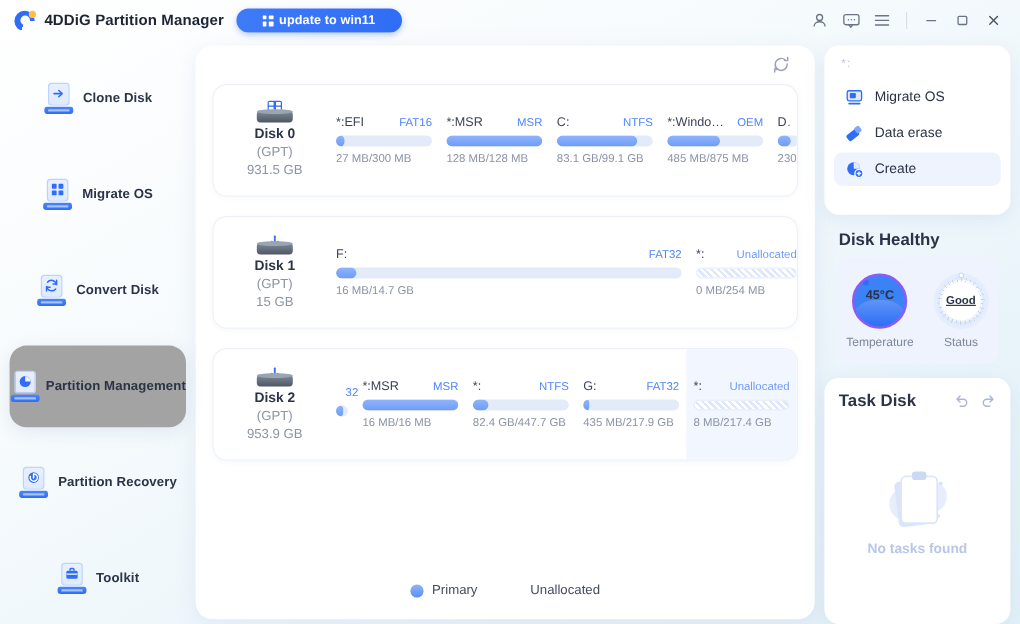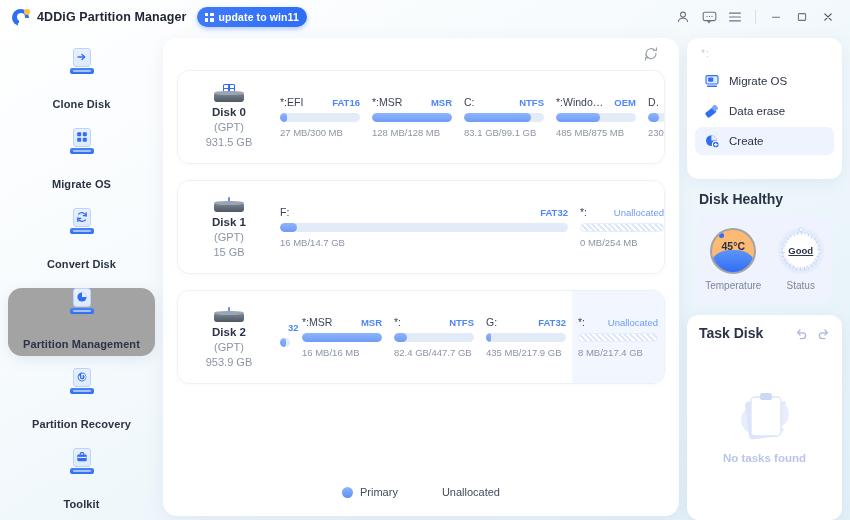--- a/index.html
+++ b/index.html
@@ -26,21 +26,21 @@
     content:""; position:absolute; right:-1px; top:0px; width:6px;height:6px;border-radius:50%;
     background:#ffc13b;
   }
   .logo-mark:before{
     content:""; position:absolute; left:4.5px; top:4.5px; width:8px;height:8px;border-radius:50%;
     background:#fff;
   }
   .app-title{ font-size:12.5px; font-weight:700; color:#1e2433; letter-spacing:.1px; }
   .update-pill{
     display:flex;align-items:center;gap:5px;
-    margin-left:10px; height:20px; padding:0 8px; border-radius:10px;
+    margin-left:10px; height:20px; padding:0 22px; border-radius:10px;
     background:linear-gradient(90deg,#3f7bf7,#2f6df6);
     color:#fff; font-size:10.5px; font-weight:700; letter-spacing:.1px;
     box-shadow:0 2px 5px rgba(47,109,246,.35);
     cursor:pointer; white-space:nowrap;
   }
   .win-glyph{
     width:9px;height:9px;display:grid;grid-template-columns:1fr 1fr;grid-template-rows:1fr 1fr;gap:1.4px;
   }
   .win-glyph i{ background:#fff; display:block; border-radius:.5px; }
 
@@ -52,21 +52,21 @@
   .tb-btn svg{ display:block; }
   .tb-sep{ width:1px;height:14px;background:#d9e0e8;margin:0 6px; }
 
   
   .app{ display:flex; height:486px; padding:0 0 0 0; }
 
   
   .sidebar{ width:163px; flex:0 0 163px; padding-top:14px; position:relative; }
   .nav-item{
     height:68px; margin:0 8px 12px 8px; border-radius:14px;
-    display:flex;flex-direction:column;align-items:center;gap:24px;
+    display:flex;align-items:center;justify-content:center;gap:7px;
     cursor:pointer;
   }
   .nav-item.active{ background:#a3a3a3; box-shadow:0 3px 14px rgba(120,150,190,.18); }
   .nav-label{ font-size:11px; font-weight:700; color:#2b3347; letter-spacing:.1px; white-space:nowrap;}
   .disk-ico{ width:26px;height:26px; position:relative; }
   .disk-ico .body{
     position:absolute;left:4px;top:0;width:18px;height:19px;border-radius:3px;
     background:linear-gradient(180deg,#e8f0ff,#dfeaff);
     border:1.2px solid #bcd3ff;
   }
@@ -125,21 +125,21 @@
   .disk-sub{ font-size:11px; color:#8b94a6; line-height:15px; }
 
   .parts{ flex:1; display:flex; align-items:center; gap:0; min-width:0; padding-right:0; height:100%; }
   .part{
     padding:0 6px; display:flex; flex-direction:column; justify-content:center; gap:5px;
     height:100%; min-width:0; cursor:pointer;
   }
   .part.unalloc-sel{ background:#f2f6ff; }
   .part-top{ display:flex; align-items:baseline; gap:8px; justify-content:space-between; }
   .part-label{ font-size:10.5px; color:#3c4458; white-space:nowrap; overflow:hidden; text-overflow:ellipsis; }
-  .part-fs{ font-size:9.5px; color:#4f86f7; font-weight:700; white-space:nowrap; }
+  .part-fs{ font-size:9.5px; color:#4f86f7; font-weight:400; white-space:nowrap; }
   .part-fs.unalloc{ color:#6d9bf8; font-weight:400; }
   .bar{
     height:9px; border-radius:5px; background:#e4ebf8; position:relative; overflow:hidden;
   }
   .bar .fill{
     position:absolute;left:0;top:0;bottom:0;border-radius:5px;
     background:linear-gradient(180deg,#8fb4fb,#6f9cf8);
   }
   .bar.hatch{
     background:
@@ -171,21 +171,21 @@
 
   .health-wrap{ padding:0 0 0 0; }
   .sec-title{ font-size:14px; font-weight:700; color:#2b3347; margin:0 0 8px 2px; }
   .health-card{
     background:#eef3fd; border-radius:10px; height:88px; display:flex; align-items:center; justify-content:space-around;
   }
   .gauge-col{ display:flex;flex-direction:column;align-items:center;gap:6px; }
   .gauge-cap{ font-size:10px;color:#7d879a; }
   .temp-ring{
     width:46px;height:46px;border-radius:50%;position:relative;overflow:hidden;
-    background:#fdba74;border:2px solid #a3a3a3;
+    background:#3b82f6;border:2px solid #8b5cf6;
   }
   .temp-ring .water{
     position:absolute;left:-10%;bottom:0;width:120%;height:52%;
     background:linear-gradient(180deg,#5e95f7,#2f6df6);
     border-radius:42% 42% 0 0/ 22px 22px 0 0;
   }
   .temp-ring .val{
     position:absolute;inset:0;display:flex;align-items:center;justify-content:center;
     font-size:10.5px;font-weight:700;color:#2b3347; padding-bottom:9px;
   }

